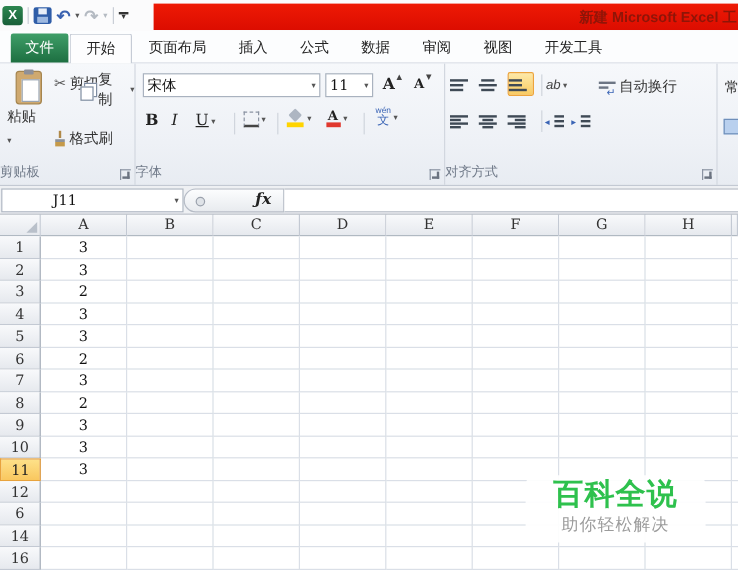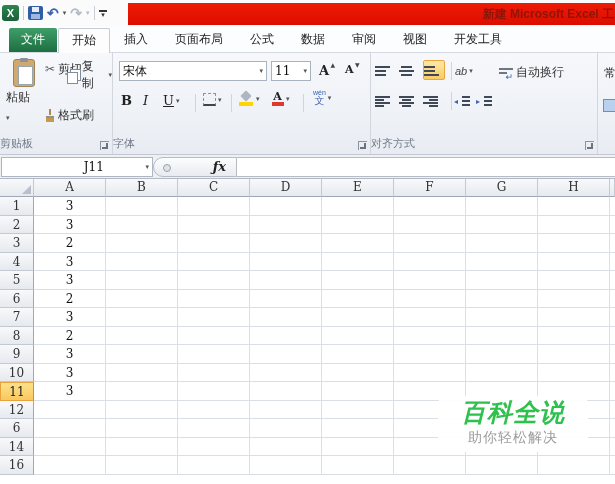--- a/index.html
+++ b/index.html
@@ -102,21 +102,21 @@
   #wrap-ic { width:14px; height:12px; background-image:linear-gradient(#6d7684,#6d7684),linear-gradient(#6d7684,#6d7684); background-size:14px 2px,8px 2px; background-position:0 1px,0 5px; background-repeat:no-repeat; position:relative; }
   #wrap-ic::after { content:"↵"; position:absolute; right:0; bottom:-3px; font-size:9px; color:#3a64b5; }
   #merge-ic { width:15px; height:11px; border:1px solid #8a93a2; background:#dce6f4; text-align:center; line-height:9px; font-size:7px; color:#3a64b5; letter-spacing:-1px; }
 
   
   #grp-next { left:598px; width:17px; border-right:none; }
   #next-txt { position:absolute; left:6px; top:12px; font-size:12px; color:#333; white-space:nowrap; }
   #next-ic { position:absolute; left:5px; top:46px; width:14px; height:13px; background:#b9d0ee; border:1px solid #6f8fba; }
 
   
-  #formulabar { left:0; top:155px; width:615px; height:24px; background:#eef0f3; border-bottom:1px solid #b4bac3;text-align:center; }
+  #formulabar { left:0; top:155px; width:615px; height:24px; background:#eef0f3; border-bottom:1px solid #b4bac3; }
   #namebox { position:absolute; left:1px; top:2px; width:152px; height:20px; background:#fff; border:1px solid #aeb6c2; display:flex; align-items:center; }
   #namebox .val { font-family:"DejaVu Serif",serif; font-size:12px; color:#111; padding-left:42px; flex:1; }
   #namebox .dd { margin-right:3px; }
   #fx-seg { position:absolute; left:153px; top:2px; width:84px; height:20px; background:linear-gradient(#fcfdfe,#e8ebef); border:1px solid #b6bcc6; border-radius:10px 0 0 10px; }
   #fx-seg .circ { position:absolute; left:9px; top:6px; width:8px; height:8px; border-radius:50%; background:#dfe3e8; border:1px solid #9aa1ac; }
   #fx-seg .fx { position:absolute; right:10px; top:1px; font-family:"DejaVu Serif",serif; font-style:italic; font-weight:bold; font-size:13px; color:#222; }
   #formula-input { position:absolute; left:237px; top:2px; width:378px; height:20px; background:#fff; border-top:1px solid #b6bcc6; border-bottom:1px solid #b6bcc6; font-size:12px; }
 
   
   #colheaders { left:0; top:179px; width:615px; height:18px; display:flex; }
@@ -126,21 +126,21 @@
   .colh { width:72px; } .colh.sliver { width:5px; }
   #gridbody { left:0; top:197px; width:615px; height:287px; background:#fff; }
   .grow { display:flex; height:18.5px; }
   .rowh { width:34px; flex:none; background:linear-gradient(#f8f9fb,#e6e9ee); border-right:1px solid #9fa8b4; border-bottom:1px solid #c3c9d3; font-family:"DejaVu Serif",serif; font-size:12px; color:#333; text-align:center; line-height:18px; }
   .rowh.active { background:linear-gradient(#fee189,#f9c75f); border:1px solid #e8a33d; border-right:1px solid #d98e2b; color:#222; }
   .cell { width:72px; flex:none; border-right:1px solid #dadfe7; border-bottom:1px solid #dadfe7; font-family:"DejaVu Serif",serif; font-size:12px; color:#111; text-align:center; line-height:18px; }
   .cell.sliver { width:5px; border-right:none; }
 
   
   #watermark { left:438px; top:396px; width:150px; text-align:center; background:rgba(255,255,255,0.92); border-radius:8px; padding:3px 2px 5px; }
-  #wm-title { font-size:25px; font-weight:bold; color:#2ec14d; letter-spacing:1px; line-height:27px;font-style:italic; }
+  #wm-title { font-size:25px; font-weight:bold; color:#2ec14d; letter-spacing:1px; line-height:27px; }
   #wm-sub { font-size:14px; color:#9b9b9b; letter-spacing:1px; margin-top:3px; }
 </style>
 </head>
 <body>
 
 <div id="titlebar" class="abs">
   <div id="qat" class="abs">
     <div id="excel-logo">X</div>
     <div class="qat-sep"></div>
     <div id="save-ic"></div>
@@ -153,22 +153,22 @@
         <i></i>
         <span>▾</span>
       </div>
   </div>
   <div id="red-title" class="abs">新建 Microsoft Excel 工</div>
 </div>
 
 <div id="tabstrip" class="abs">
     <div class="tab file">文件</div>
     <div class="tab active">开始</div>
+    <div class="tab">页面布局</div>
     <div class="tab">插入</div>
-    <div class="tab">页面布局</div>
     <div class="tab">公式</div>
     <div class="tab">数据</div>
     <div class="tab">审阅</div>
     <div class="tab">视图</div>
     <div class="tab">开发工具</div>
   </div>
 
 <div id="ribbon" class="abs">
 
   <div id="grp-clipboard" class="rgroup">

